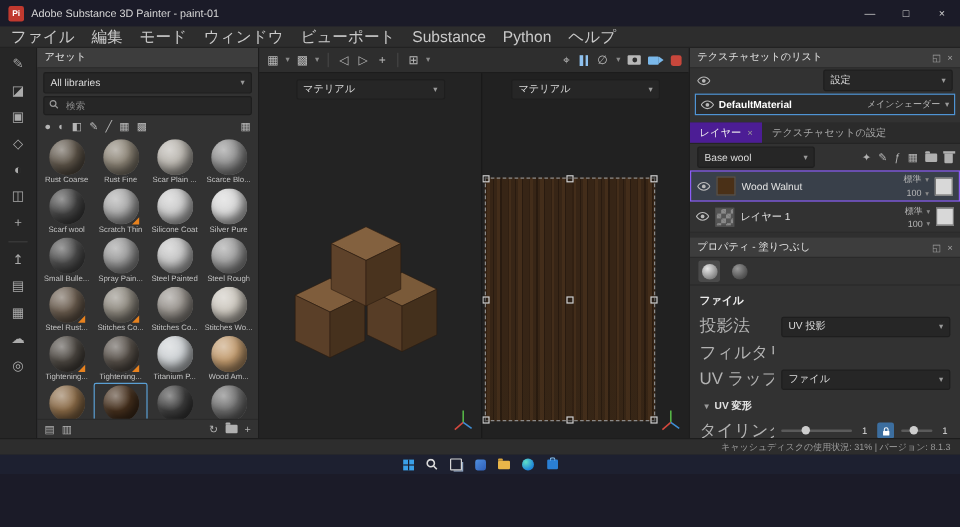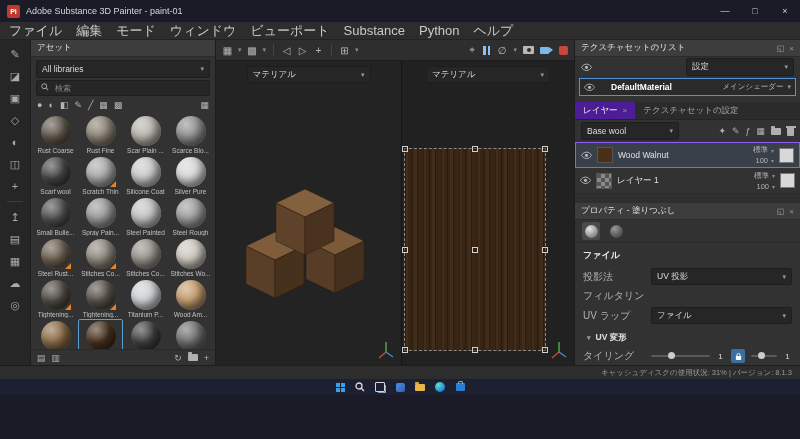--- a/index.html
+++ b/index.html
@@ -86,21 +86,21 @@
   .h{position:absolute;width:6px;height:6px;border:1px solid #d0d0d0;background:rgba(30,30,30,.4);box-sizing:border-box}
   .h.tl{left:-3px;top:-3px}.h.tm{left:50%;margin-left:-3px;top:-3px}.h.tr{right:-3px;top:-3px}
   .h.ml{left:-3px;top:50%;margin-top:-3px}.h.mc{left:50%;top:50%;margin:-3px 0 0 -3px}.h.mr{right:-3px;top:50%;margin-top:-3px}
   .h.bl{left:-3px;bottom:-3px}.h.bm{left:50%;margin-left:-3px;bottom:-3px}.h.br{right:-3px;bottom:-3px}
 
   
   .rightpanel{width:225px;flex:0 0 auto;background:#323232;border-left:1px solid #1d1d1d;display:flex;flex-direction:column;min-height:0}
   .ts-settings-row{height:20px;display:flex;align-items:center;gap:5px;padding:0 6px;flex:0 0 auto}
   .ts-settings-dd{margin-left:auto;width:96px}
   .ts-material-row{margin:1px 4px 0;border:1px solid #4f94d4;background:#2a2a2a;height:16px;
-                   display:flex;align-items:center;gap:16px;padding:0 4px;flex:0 0 auto}
+                   display:flex;align-items:center;gap:4px;padding:0 4px;flex:0 0 auto}
   .ts-name{font-size:8.5px;font-weight:bold;color:#fff}
   .ts-shader{margin-left:auto;font-size:7.5px;color:#b9b9b9;display:flex;align-items:center}
   .tabs{display:flex;height:17px;margin-top:6px;background:#2b2b2b;border-bottom:1px solid #242424;flex:0 0 auto}
   .tab{padding:0 8px;display:flex;align-items:center;gap:5px;font-size:8.5px;color:#ababab}
   .tab.active{background:#4c1d95;color:#f0f0f0}
   .tab-close{font-size:8px;color:#999}
   .channel-row{height:22px;display:flex;align-items:center;gap:6px;padding:0 6px;flex:0 0 auto}
   .channel-dd{width:86px;flex:0 0 auto}
   .channel-icons{margin-left:auto;display:flex;align-items:center;gap:6px}
   .ch-ic{color:#b0b0b0;font-size:9px;line-height:10px}
@@ -124,21 +124,21 @@
   .lbox{width:13px;height:13px;background:#d8d8d8;border:1px solid #777;flex:0 0 auto}
   .eye{display:inline-flex;align-items:center}
   .panel-spacer{flex:1;background:#2f2f2f;min-height:4px}
   .prop-icons{height:22px;display:flex;align-items:center;gap:7px;padding:0 7px;border-bottom:1px solid #2a2a2a;flex:0 0 auto}
   .prop-circle-btn{width:18px;height:18px;border-radius:2px;display:flex;align-items:center;justify-content:center}
   .prop-circle-btn.selected{background:#4a4a4a}
   .sphere{width:13px;height:13px;border-radius:50%;background:radial-gradient(circle at 35% 30%,#e8e8e8,#9a9a9a 55%,#5c5c5c)}
   .sphere.dark{background:radial-gradient(circle at 35% 30%,#9a9a9a,#5d5d5d 55%,#333)}
   .section-label{font-size:9px;font-weight:bold;color:#eaeaea;padding:6px 8px 4px;flex:0 0 auto}
   .prop-row{display:flex;align-items:center;gap:6px;padding:2px 8px;flex:0 0 auto}
-  .prop-label{width:62px;flex:0 0 auto;font-size:10px;color:#b2b2b2;white-space:nowrap;overflow:hidden}
+  .prop-label{width:62px;flex:0 0 auto;font-size:14px;color:#b2b2b2;white-space:nowrap;overflow:hidden}
   .prop-dd{flex:1;height:15px}
   .uv-hdr{display:flex;align-items:center;gap:5px;padding:6px 8px 3px;font-size:8.5px;color:#e0e0e0;font-weight:bold;flex:0 0 auto}
   .slider{position:relative;height:2px;background:#5a5a5a;border-radius:1px;flex:1}
   .slider .knob{position:absolute;left:28%;top:-3px;width:7px;height:7px;border-radius:50%;background:#ccc}
   .slider.small{flex:0 0 26px}
   .tval{font-size:8px;color:#ddd;width:9px;text-align:center;flex:0 0 auto}
   .lock-btn{width:14px;height:14px;background:#3c6e9f;border-radius:2px;display:flex;align-items:center;justify-content:center;flex:0 0 auto}
 
   
   .statusbar{height:13px;flex:0 0 auto;background:#2d2d2d;border-top:1px solid #1d1d1d;

